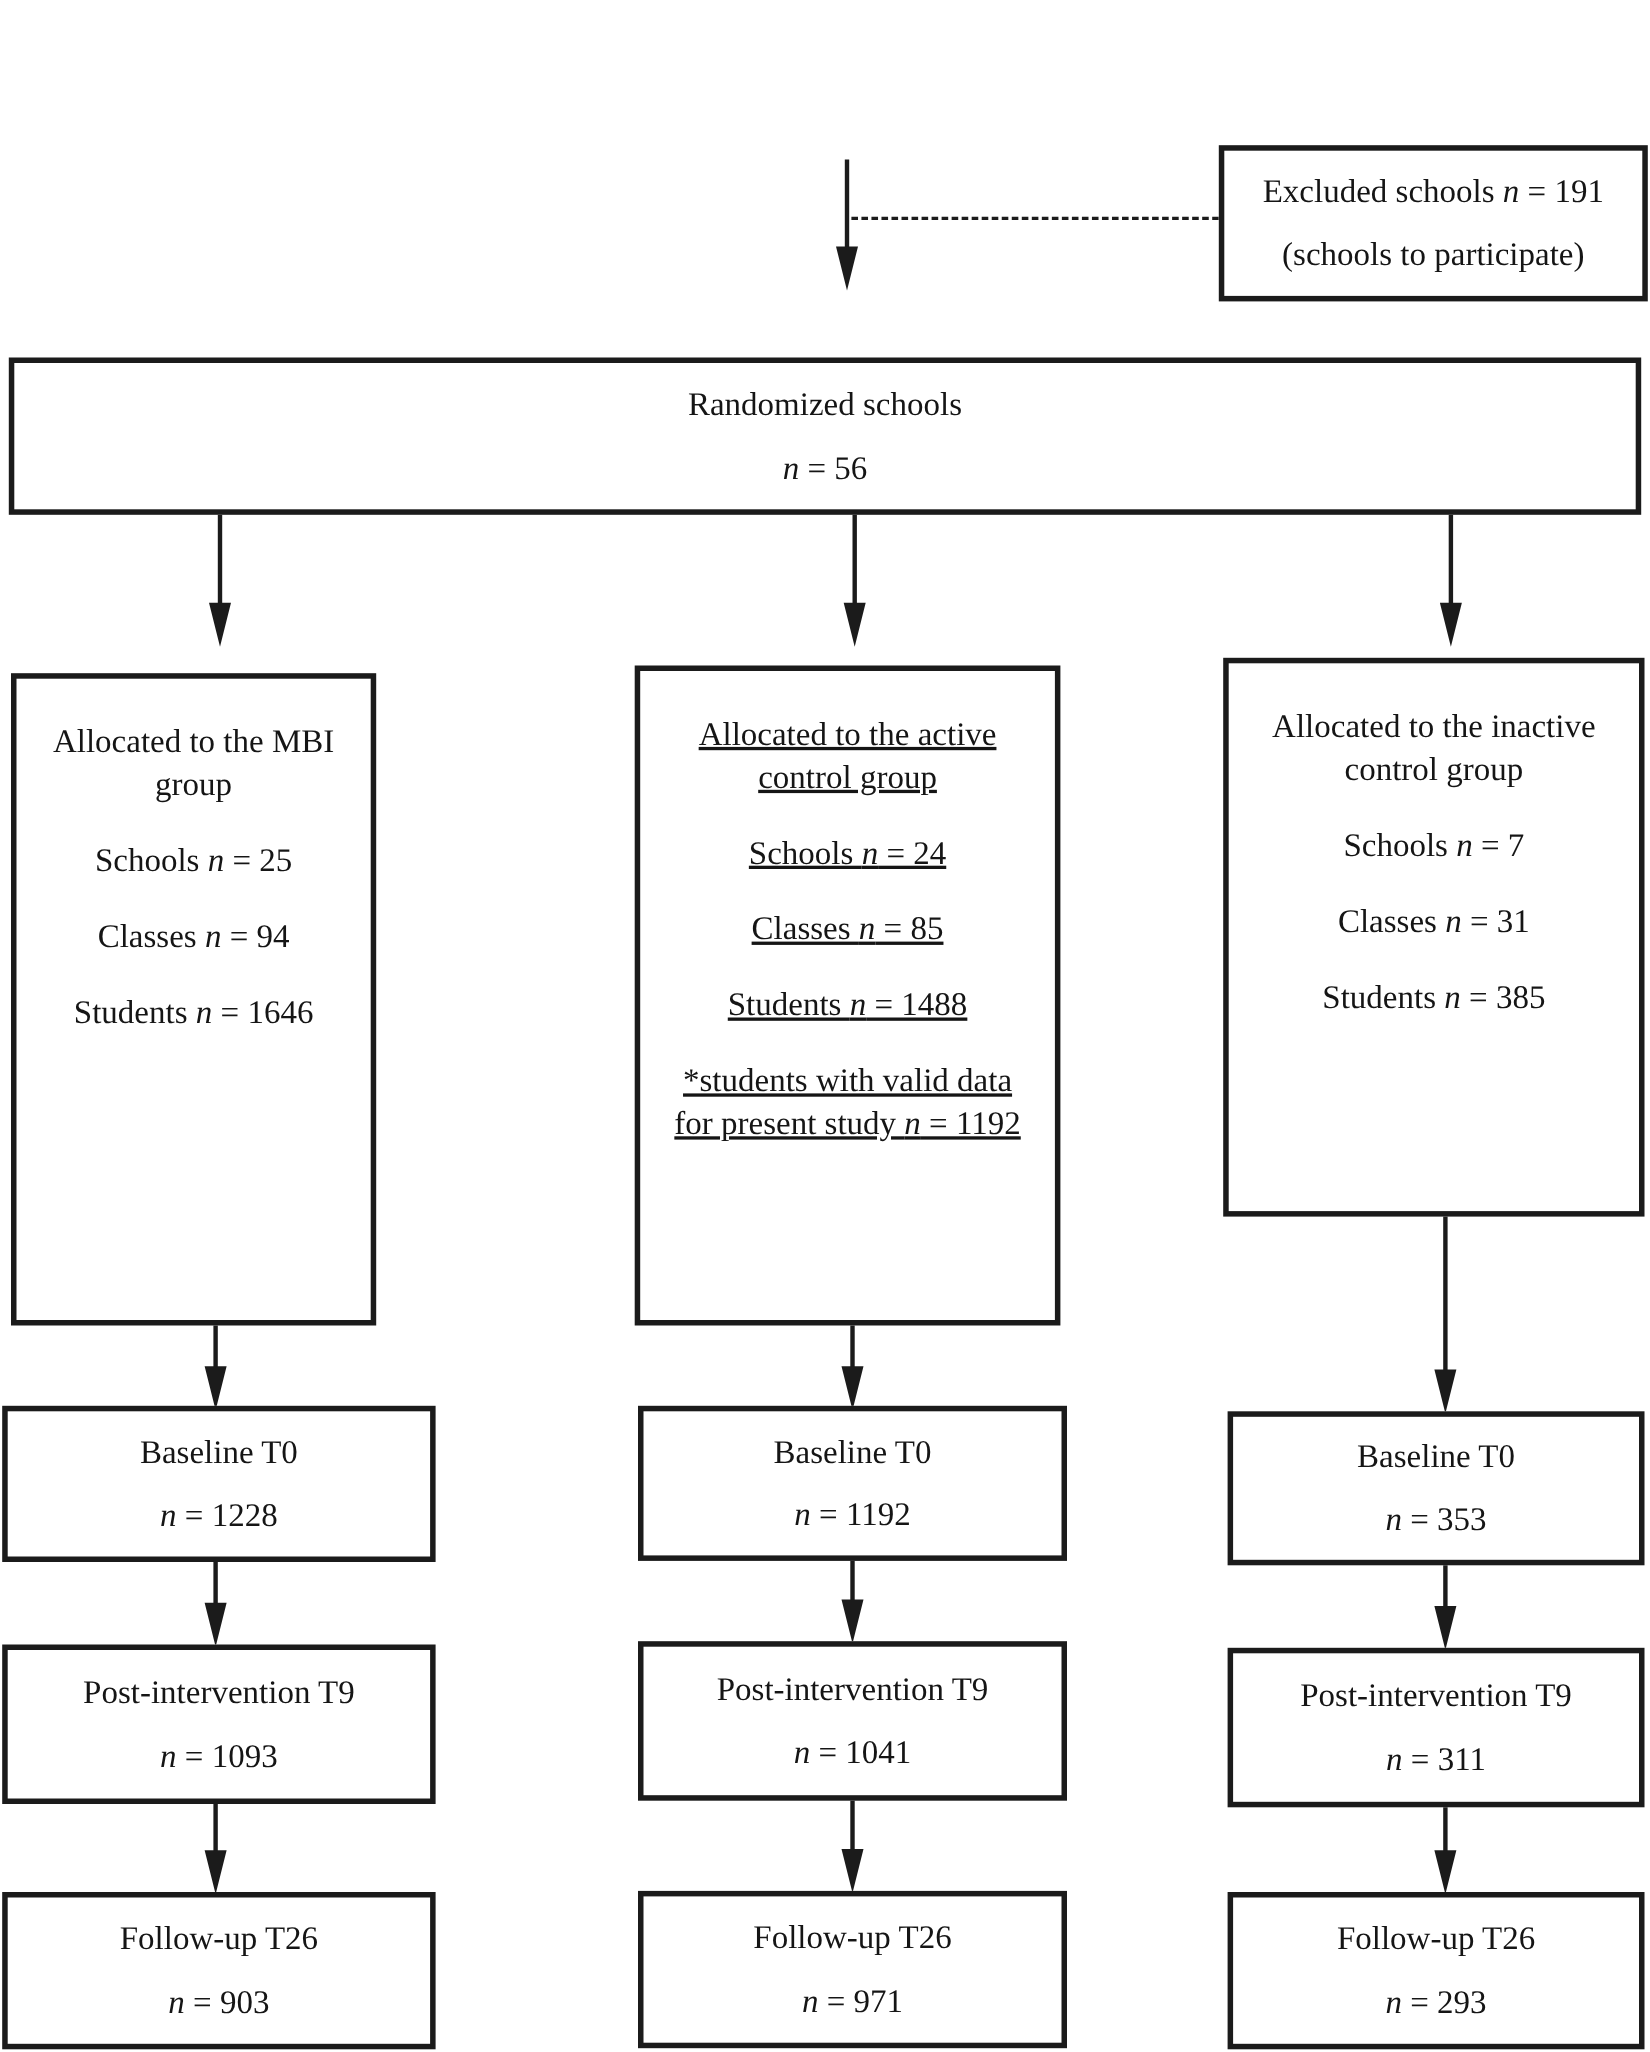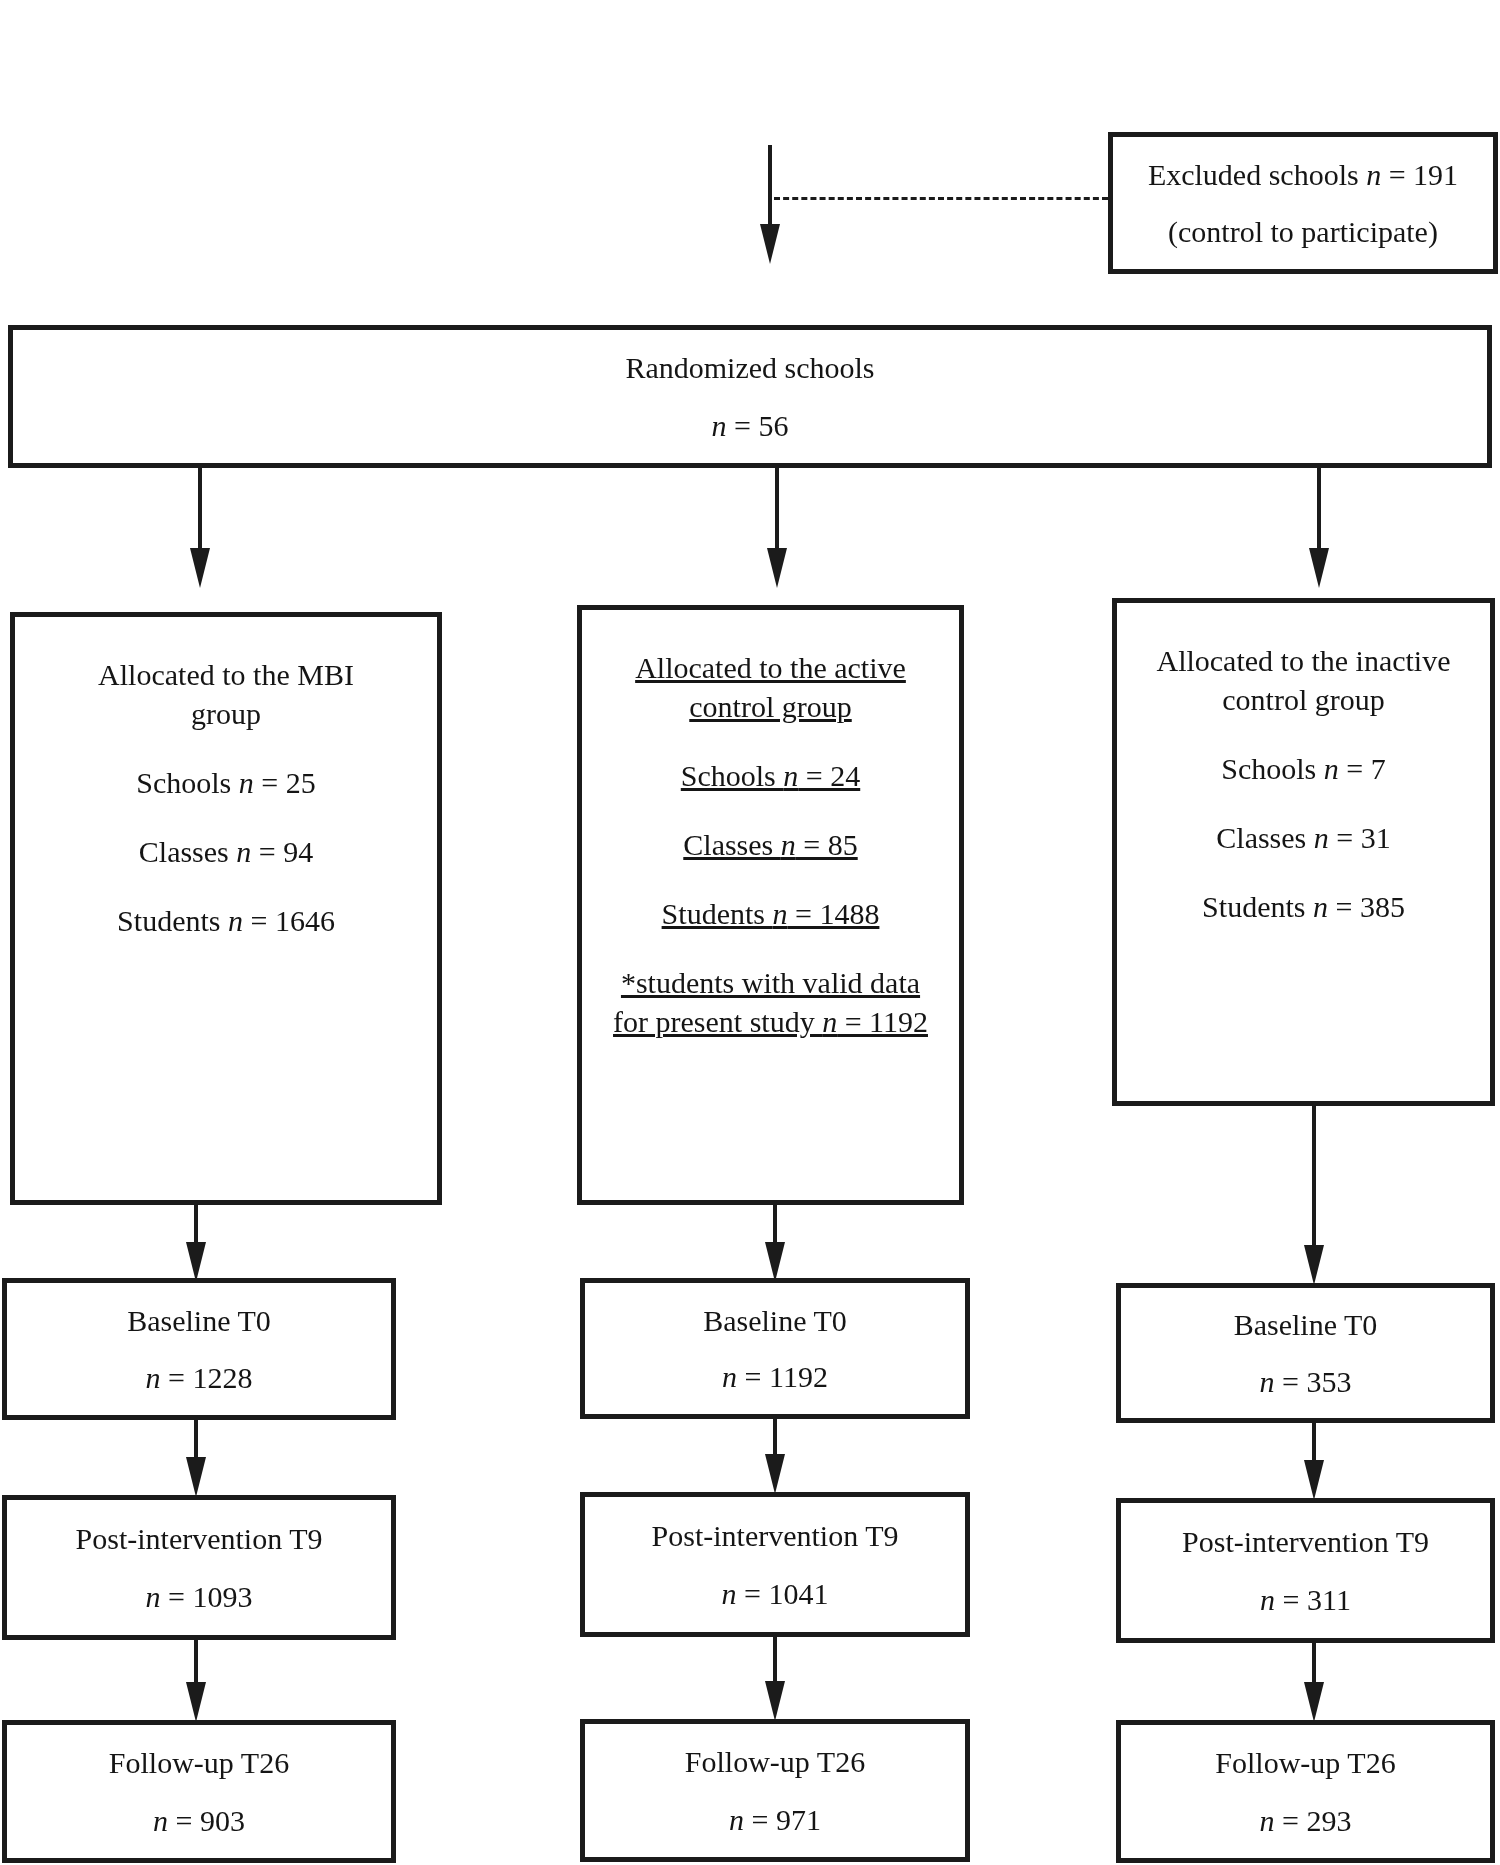--- a/index.html
+++ b/index.html
@@ -48,36 +48,36 @@
 <div id="stage">
 
 
   <div class="vline" style="left:768px; top:145px; height:80px;"></div>
   <div class="ahead" style="left:760px; top:224px;"></div>
 
   <div class="dash" style="left:774px; top:197px; width:334px;"></div>
 
   <div class="box" style="left:1108px; top:132px; width:390px; height:142px;">
     <div class="bline">Excluded schools <i>n</i> = 191</div>
-    <div class="bline">(control to participate)</div>
+    <div class="bline">(schools to participate)</div>
   </div>
 
   <div class="box" style="left:8px; top:325px; width:1484px; height:143px;">
     <div class="bline">Randomized schools</div>
     <div class="bline"><i>n</i> = 56</div>
   </div>
 
   <div class="vline" style="left:198px; top:468px; height:82px;"></div>
   <div class="ahead" style="left:190px; top:548px;"></div>
   <div class="vline" style="left:775px; top:468px; height:82px;"></div>
   <div class="ahead" style="left:767px; top:548px;"></div>
   <div class="vline" style="left:1317px; top:468px; height:82px;"></div>
   <div class="ahead" style="left:1309px; top:548px;"></div>
 
-  <div class="box alloc" style="left:10px; top:612px; width:432px; height:593px;">
+  <div class="box alloc" style="left:10px; top:612px; width:332px; height:593px;">
     <div class="bline">Allocated to the MBI group</div>
     <div class="bline">Schools <i>n</i> = 25</div>
     <div class="bline">Classes <i>n</i> = 94</div>
     <div class="bline">Students <i>n</i> = 1646</div>
   </div>
   <div class="vline" style="left:194px; top:1205px; height:42px;"></div>
   <div class="ahead" style="left:186px; top:1242px;"></div>
 
   <div class="box" style="left:2px; top:1278px; width:394px; height:142px;">
     <div class="bline">Baseline T0</div>

